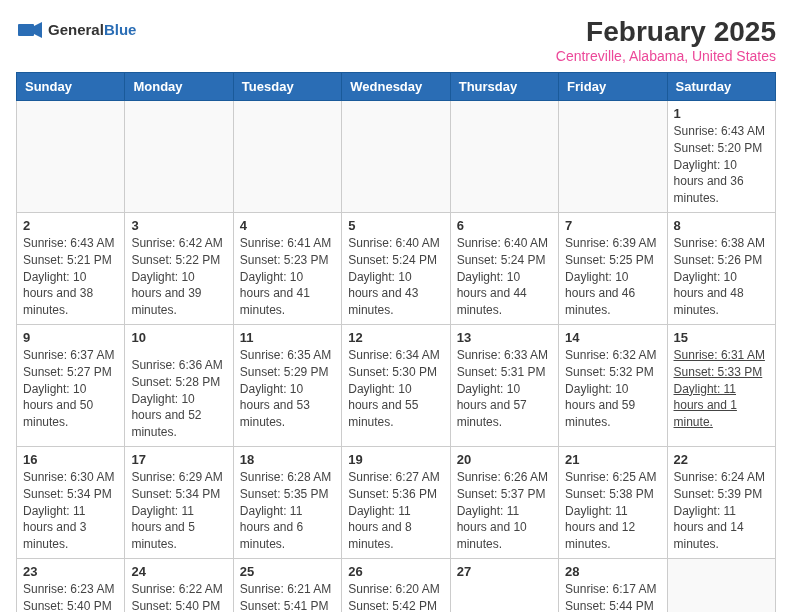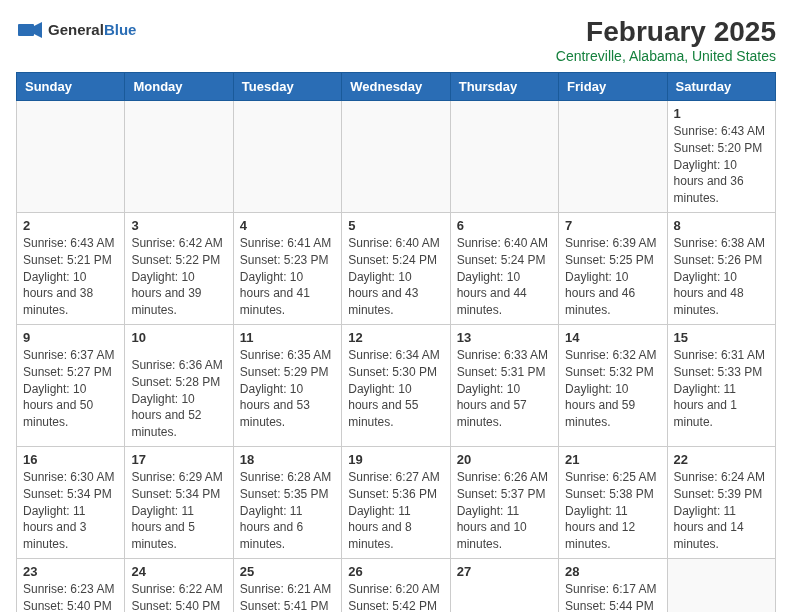--- a/index.html
+++ b/index.html
@@ -43,21 +43,21 @@
     .title-block {
       text-align: right;
     }
     .month-title {
       font-size: 28px;
       font-weight: bold;
       color: #333;
     }
     .location {
       font-size: 14px;
-      color: #15803d;
+      color: #ec4899;
     }
     .calendar {
       width: 100%;
       border-collapse: collapse;
       border: 1px solid #404040;
     }
     .calendar th {
       background-color: #2a6db5;
       color: #fff;
       text-align: left;
@@ -214,21 +214,21 @@
 Daylight: 10 hours and 57 minutes.</div>
         </td>
         <td>
           <span class="day-num">14</span>
           <div class="day-info" style="white-space: pre-line;">Sunrise: 6:32 AM
 Sunset: 5:32 PM
 Daylight: 10 hours and 59 minutes.</div>
         </td>
         <td>
           <span class="day-num">15</span>
-          <div class="day-info" style="white-space: pre-line;">Sunrise: 6:31 AM
+          <div class="day-info" style="white-space: pre-line; text-decoration: underline;">Sunrise: 6:31 AM
 Sunset: 5:33 PM
 Daylight: 11 hours and 1 minute.</div>
         </td>
       </tr>
       <tr>
         <td>
           <span class="day-num">16</span>
           <div class="day-info" style="white-space: pre-line;">Sunrise: 6:30 AM
 Sunset: 5:34 PM
 Daylight: 11 hours and 3 minutes.</div>

